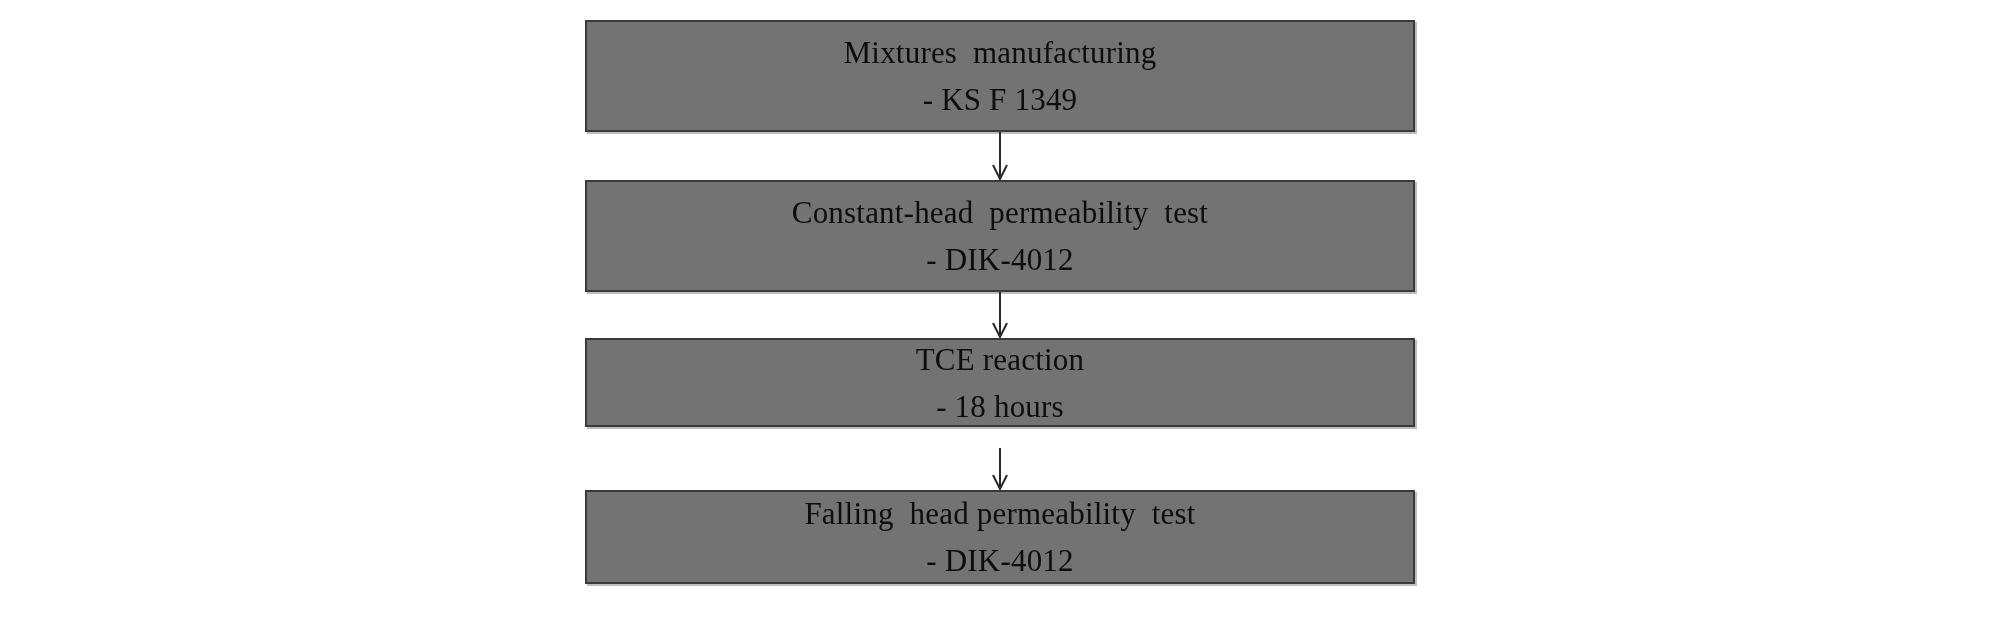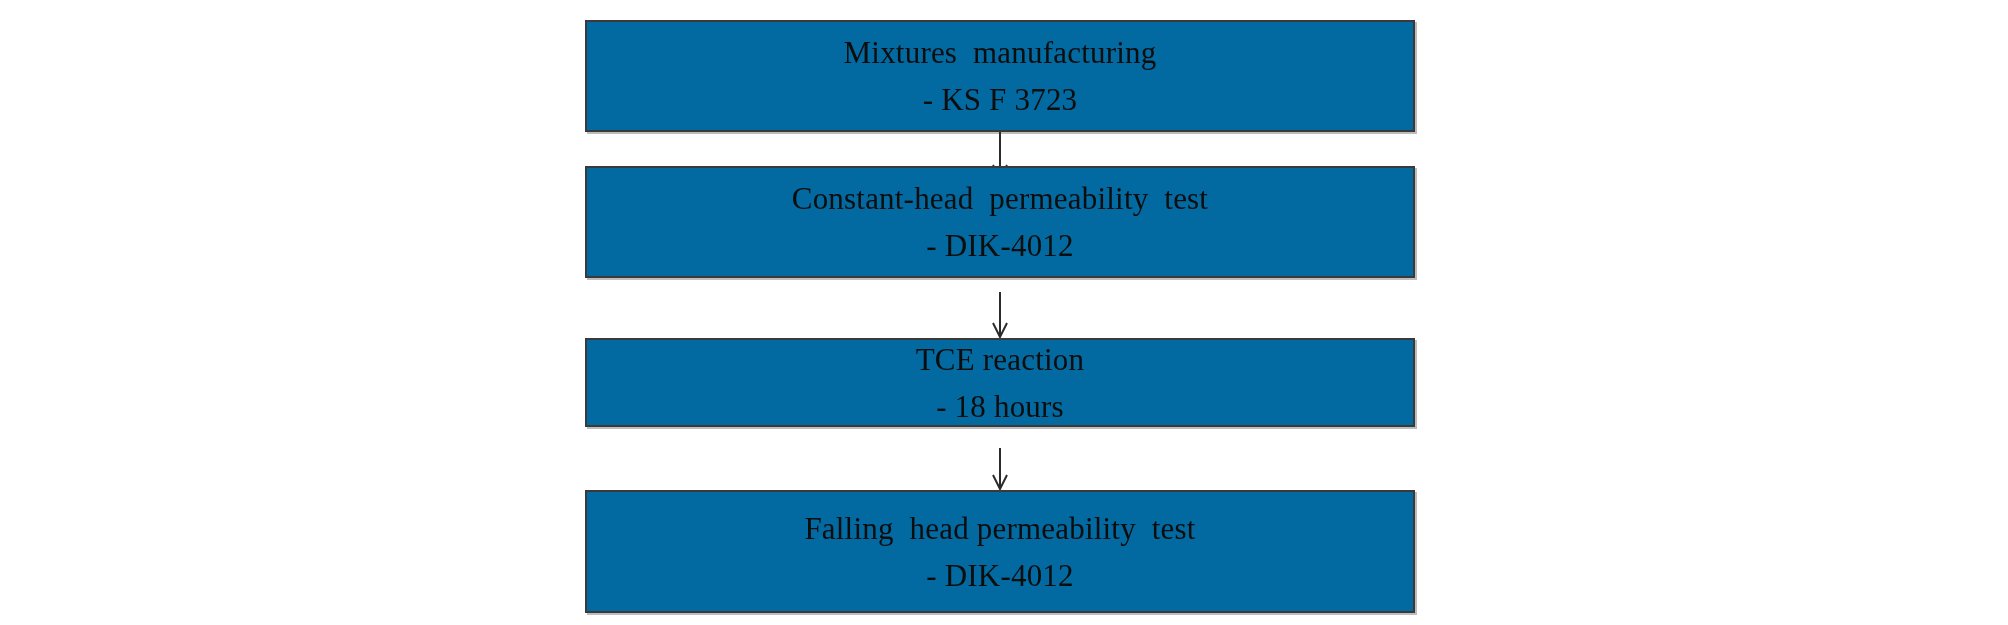--- a/index.html
+++ b/index.html
@@ -16,21 +16,21 @@
     overflow: hidden;
     font-family: "Liberation Serif", "DejaVu Serif", serif;
   }
 
   
   .node {
     position: absolute;
     left: 585px;
     width: 830px;
     box-sizing: border-box;
-    background: #0369a1;
+    background: #737373;
     border: 2px solid #3a3a3a;
     box-shadow: 2px 2px 0 0 #bdbdbd;
     display: flex;
     flex-direction: column;
     align-items: center;
     justify-content: center;
   }
   .node-line {
     color: #0d0d0d;
     font-size: 31px;
@@ -40,23 +40,23 @@
     letter-spacing: 0.2px;
   }
   .node-line.primary {
     margin-bottom: 16px;
   }
   .node-line.secondary {
     font-size: 31px;
   }
 
   #node-1 { top: 20px;  height: 112px; }
-  #node-2 { top: 166px; height: 112px; }
+  #node-2 { top: 180px; height: 112px; }
   #node-3 { top: 338px; height: 89px; }
-  #node-4 { top: 490px; height: 123px; }
+  #node-4 { top: 490px; height: 94px; }
 
   
   .connector {
     position: absolute;
     left: 990px;       
     width: 20px;
   }
   #connector-1 { top: 132px; height: 48px; }
   #connector-2 { top: 292px; height: 46px; }
   #connector-3 { top: 448px; height: 42px; }
@@ -67,21 +67,21 @@
     height: 100%;
   }
 </style>
 </head>
 <body>
 
 <div id="canvas">
 
   <div class="node" id="node-1">
     <div class="node-line primary">Mixtures  manufacturing</div>
-    <div class="node-line secondary">- KS F 3723</div>
+    <div class="node-line secondary">- KS F 1349</div>
   </div>
 
   <div class="connector" id="connector-1">
     <svg viewBox="0 0 20 48" preserveAspectRatio="none">
       <line x1="10" y1="0" x2="10" y2="46" stroke="#2b2b2b" stroke-width="2"></line>
       <polyline points="3,33 10,47 17,33" fill="none" stroke="#2b2b2b" stroke-width="2"></polyline>
     </svg>
   </div>
 
   <div class="node" id="node-2">

